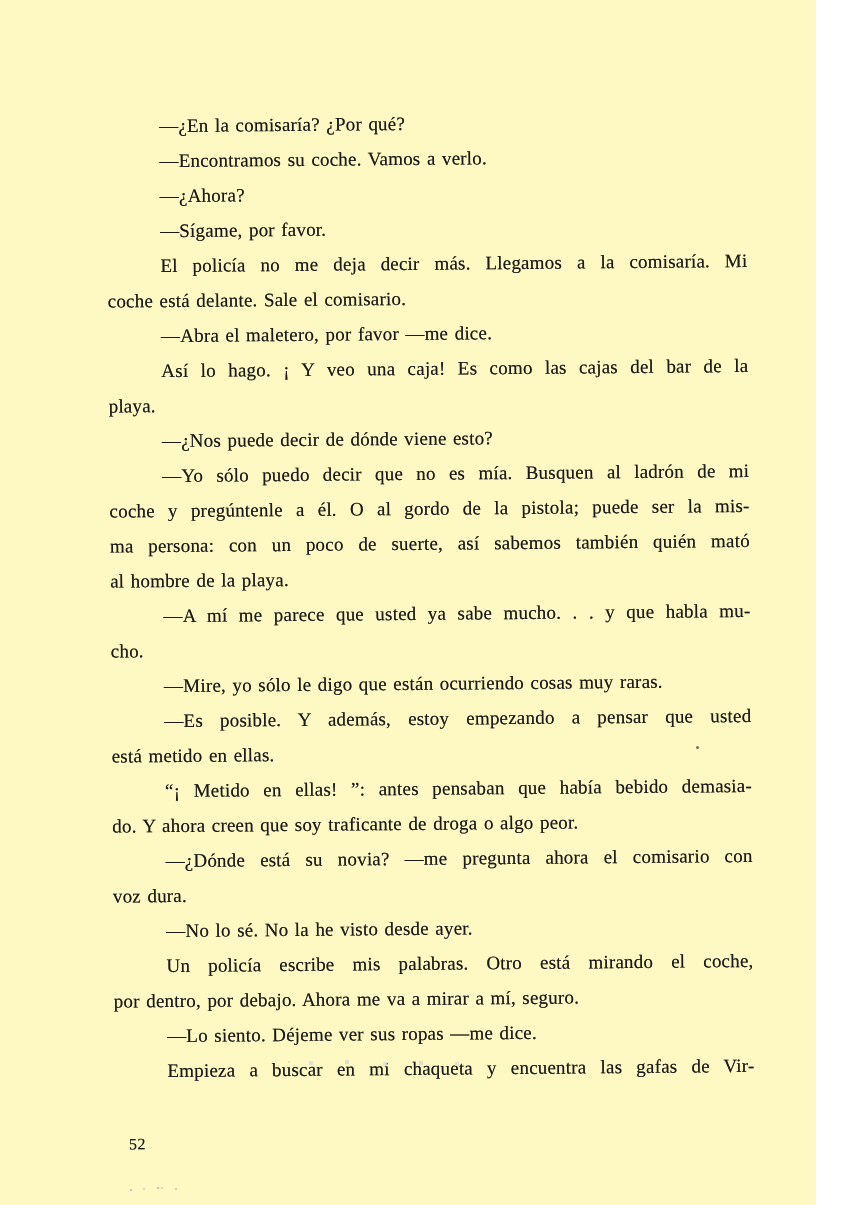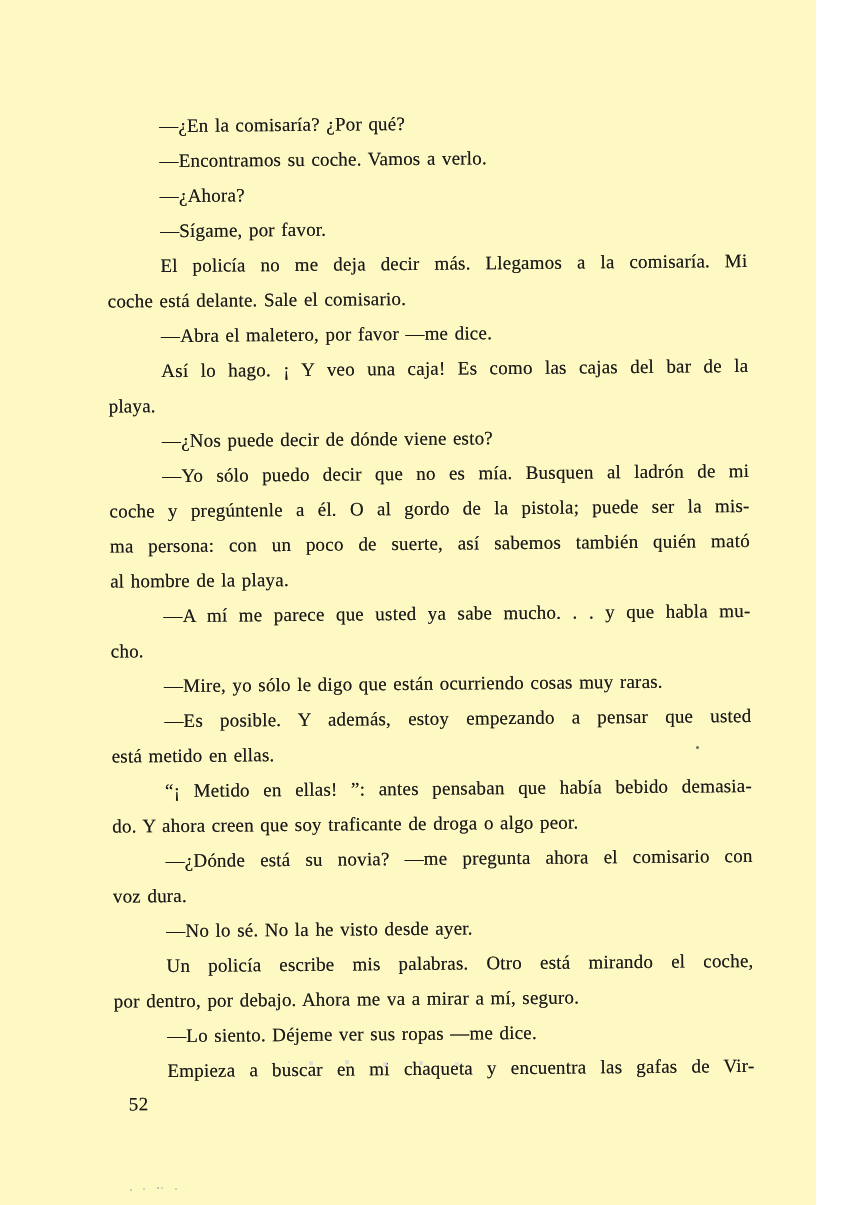--- a/index.html
+++ b/index.html
@@ -36,22 +36,22 @@
   .line.indent {
     text-indent: 53px;
   }
   .line.full {
     text-align: justify;
     text-align-last: justify;
   }
   .page-number {
     position: absolute;
     left: 14px;
-    top: 978px;
-    font-size: 19px;
+    top: 1018px;
+    font-size: 16px;
     letter-spacing: 0.5px;
   }
   
   .stray-dot {
     position: absolute;
     left: 696px;
     top: 746px;
     width: 3px;
     height: 3px;
     border-radius: 50%;

